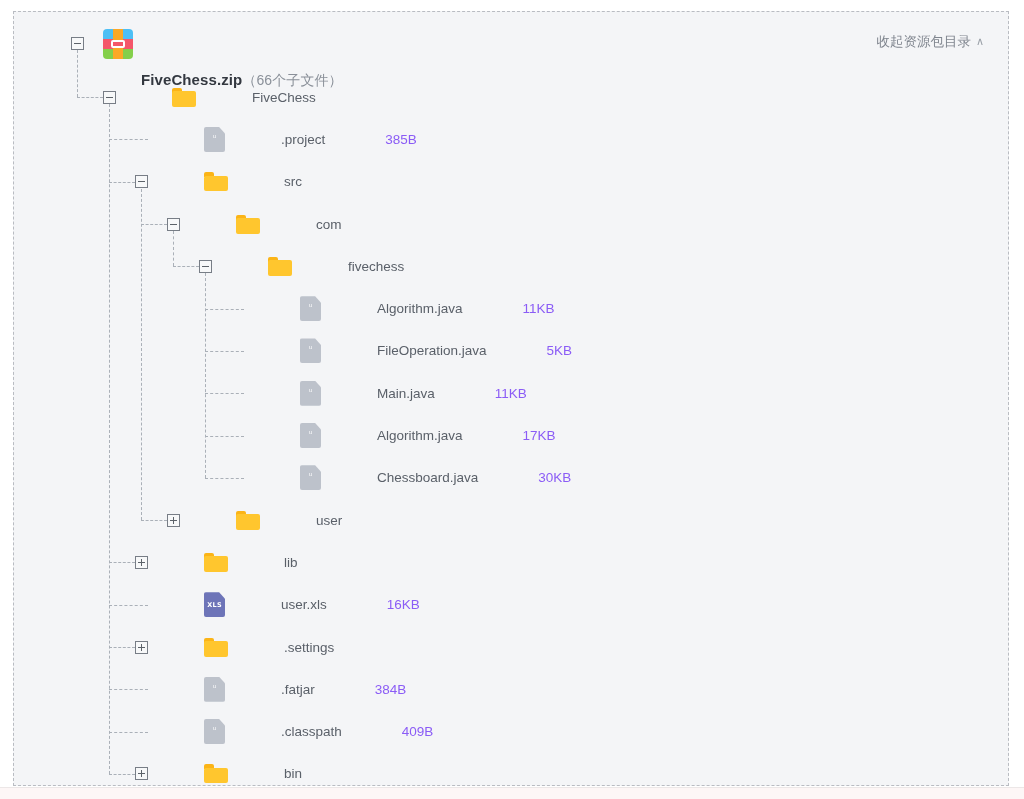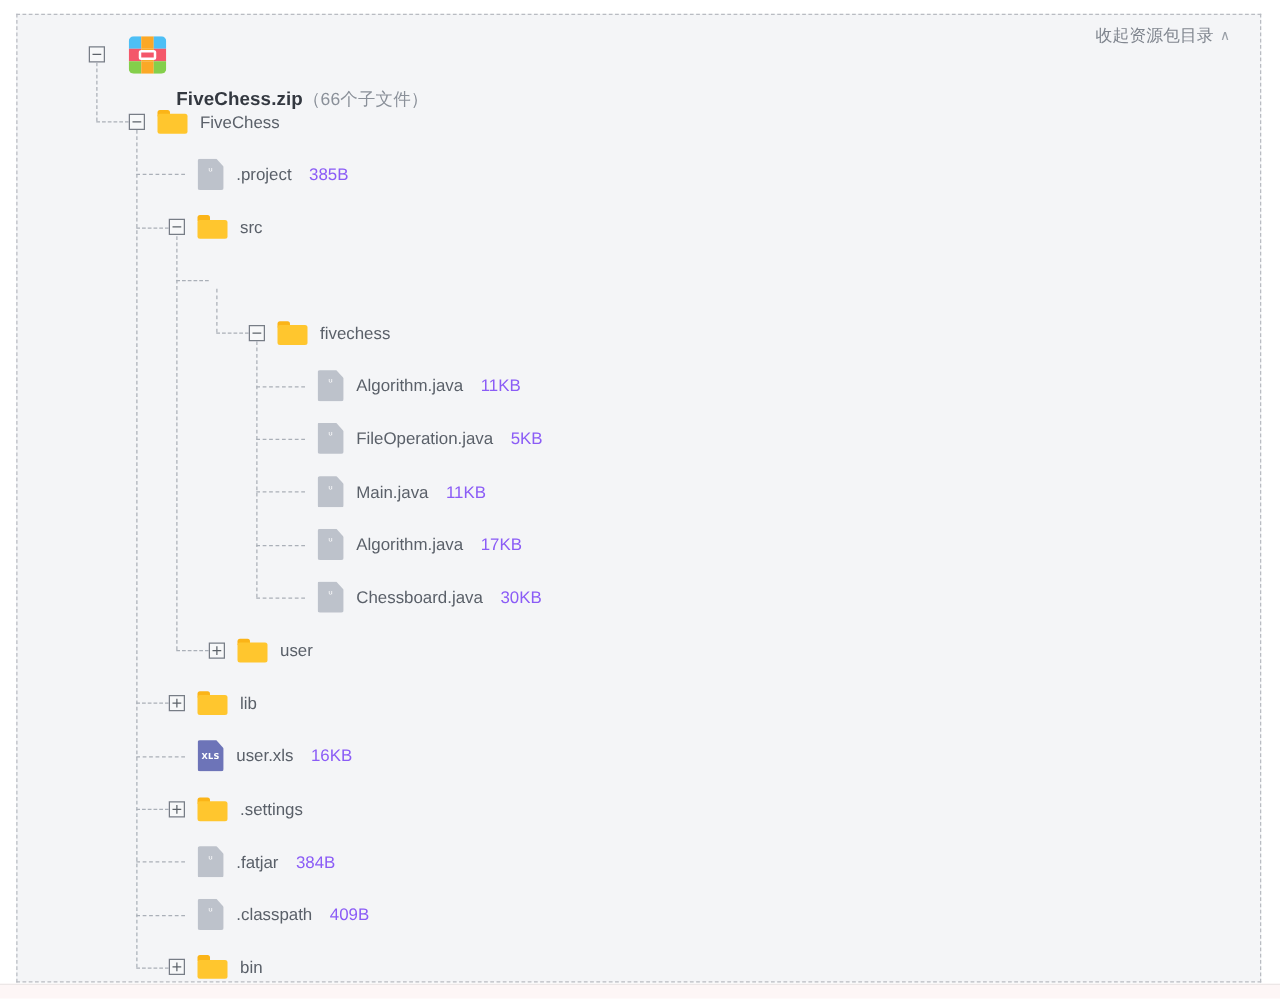--- a/index.html
+++ b/index.html
@@ -90,21 +90,21 @@
     margin-top: 36px;
   }
   .zip-count {
     font-weight: normal;
     color: #8a9099;
     font-size: 14px;
   }
   .collapse-link {
     position: absolute;
     right: 26px;
-    top: 8px;
+    top: 21px;
     font-size: 13.5px;
     color: #80868f;
     cursor: pointer;
     white-space: nowrap;
     user-select: none;
     margin-left: 48px;
   }
   .collapse-link .caret {
     display: inline-block;
     margin-left: 5px;
@@ -124,20 +124,21 @@
     position: relative;
     height: 42.3px;
   }
   .row-inner {
     position: absolute;
     top: 0; left: 0;
     height: 42.3px;
     display: flex;
     align-items: center;
     white-space: nowrap;
+    gap: 46px;
   }
 
   
   .vline {
     position: absolute;
     width: 0;
     border-left: 1px dashed #aab0b8;
   }
   
   .elbow {
@@ -294,20 +295,28 @@
             <span class="toggle"></span>
             <span class="folder">
               <span class="tab"></span>
               <span class="body"></span>
             </span>
             <span class="label">src</span>
           </div>
           <div class="elbow" style="left: 95px; width: 26px; top: 21.15px;"></div>
         </div>
         <div class="row">
+          <div class="row-inner" style="left: 153px;">
+            <span class="toggle"></span>
+            <span class="folder">
+              <span class="tab"></span>
+              <span class="body"></span>
+            </span>
+            <span class="label">com</span>
+          </div>
           <div class="elbow" style="left: 127px; width: 26px; top: 21.15px;"></div>
         </div>
         <div class="row">
           <div class="row-inner" style="left: 185px;">
             <span class="toggle"></span>
             <span class="folder">
               <span class="tab"></span>
               <span class="body"></span>
             </span>
             <span class="label">fivechess</span>

